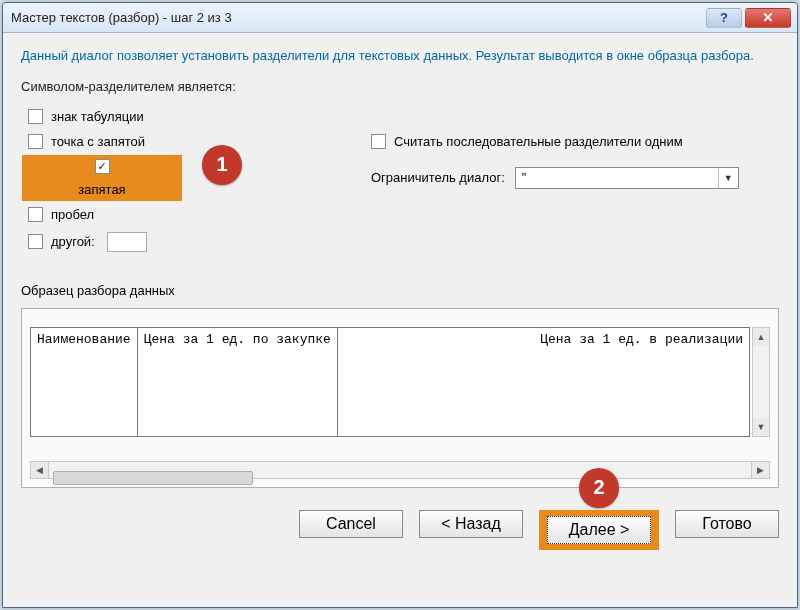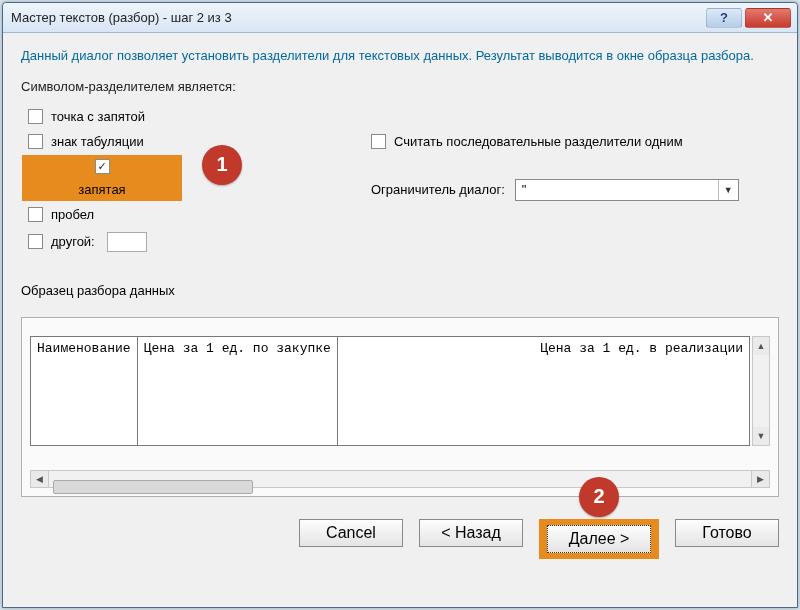--- a/index.html
+++ b/index.html
@@ -17,26 +17,26 @@
     .columns { display: flex; gap: 40px; }
     .delim-list { width: 310px; border: 1px solid transparent; padding: 0 0 6px; }
     .chk-row { display: flex; align-items: center; gap: 8px; padding: 4px 6px; margin-bottom: 2px; position: relative; }
     .chk { width: 15px; height: 15px; border: 1px solid #8a8a8a; background: #fff; display: inline-flex; align-items: center; justify-content: center; font-size: 11px; color: #1a1a1a; }
     .chk.checked::after { content: "✓"; }
     .highlight-orange { background: #e88b1f; }
     .badge { width: 40px; height: 40px; border-radius: 50%; background: #c0392b; color: #fff; display: flex; align-items: center; justify-content: center; font-size: 20px; font-weight: bold; box-shadow: 0 1px 2px rgba(0,0,0,0.3); position: absolute; }
     .badge1 { left: 180px; top: -10px; }
     .other-input { width: 40px; height: 20px; border: 1px solid #aaa; background: #fff; margin-left: 4px; }
     .right-col { flex: 1; padding-top: 30px; }
-    .consec-row { display: flex; align-items: center; gap: 8px; margin-bottom: 30px; }
+    .consec-row { display: flex; align-items: center; gap: 8px; margin-bottom: 18px; }
     .limiter-row { display: flex; align-items: center; gap: 10px; }
     .combo { display: inline-flex; align-items: center; border: 1px solid #888; background: #fff; height: 22px; width: 224px; }
     .combo-val { flex: 1; padding: 0 6px; }
     .combo-arrow { width: 20px; height: 100%; border-left: 1px solid #bbb; display:flex; align-items:center; justify-content:center; font-size:9px; color:#333; }
-    .preview-label { margin: 18px 0 19px; }
+    .preview-label { margin: 18px 0 10px; }
     .preview-box { border: 1px solid #b0b0b0; background: #fafafa; padding: 18px 8px 8px; height: 180px; position: relative; }
     .preview-table { border: 1px solid #777; background: #fff; height: 110px; display: flex; font-family: "Courier New", monospace; font-size: 13px; overflow: hidden; }
     .preview-col { border-right: 1px solid #777; padding: 4px 6px; white-space: nowrap; }
     .preview-col:last-child { border-right: none; }
     .hscroll { position: absolute; bottom: 8px; left: 8px; right: 8px; height: 18px; background: #f1f1f1; border: 1px solid #c8c8c8; display:flex; align-items:center; }
     .hscroll-btn { width: 18px; height: 100%; display:flex; align-items:center; justify-content:center; font-size:9px; color:#555; background: #eaeaea; border: 0; }
     .hscroll-btn:first-child { border-right:1px solid #c8c8c8;}
     .hscroll-btn:last-child { border-left:1px solid #c8c8c8;}
     .hscroll-track { flex:1; position:relative; }
     .hscroll-thumb { position:absolute; left:4px; top:1px; height:14px; width:200px; background: #d9d9d9; border:1px solid #aaa; border-radius:2px; }
@@ -65,26 +65,26 @@
   <div class="content">
     <p class="desc">Данный диалог позволяет установить разделители для текстовых данных. Результат выводится в окне образца разбора.</p>
 
     <div class="group-label">Символом-разделителем является:</div>
 
     <div class="columns">
       <div class="delim-list">
 
         <div class="chk-row">
           <span class="chk"></span>
-          <span>точка с запятой</span>
+          <span>знак табуляции</span>
         </div>
 
         <div class="chk-row">
           <span class="chk"></span>
-          <span>знак табуляции</span>
+          <span>точка с запятой</span>
         </div>
 
         <div class="chk-row highlight-orange" style="width:160px;flex-direction:column;">
           <span class="chk checked"></span>
           <span>запятая</span>
           <div class="badge badge1">1</div>
         </div>
 
         <div class="chk-row">
           <span class="chk"></span>

